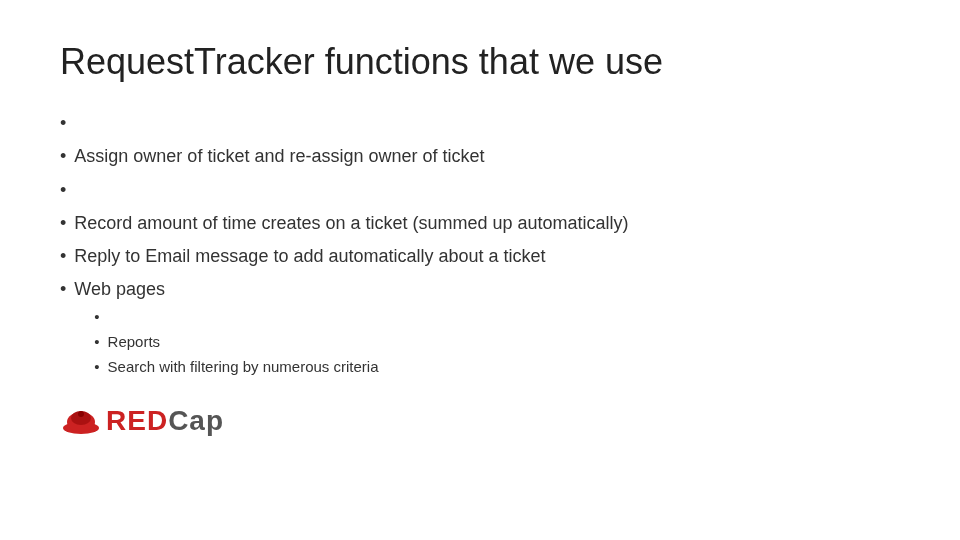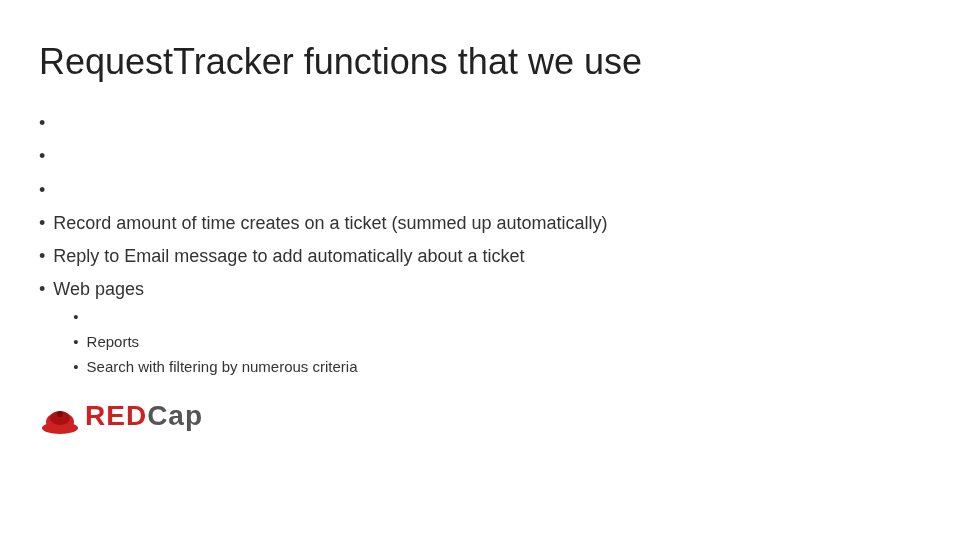--- a/index.html
+++ b/index.html
@@ -12,21 +12,21 @@
       width: 960px;
       height: 540px;
       background: #ffffff;
       font-family: 'Segoe UI', Arial, sans-serif;
       overflow: hidden;
     }
 
     .slide {
       width: 960px;
       height: 472px;
-      padding: 40px 60px 30px 39px;
+      padding: 40px 60px 30px 60px;
       display: flex;
       flex-direction: column;
     }
 
     .title {
       font-size: 36px;
       font-weight: 300;
       color: #222222;
       margin-bottom: 28px;
       line-height: 1.2;
@@ -78,20 +78,21 @@
     }
 
     .logo-area {
       display: flex;
       align-items: center;
       margin-top: 10px;
     }
 
     .redcap-logo {
       display: flex;
+      align-items: center;
       gap: 4px;
     }
 
     .logo-icon {
       width: 42px;
       height: 42px;
     }
 
     .logo-text {
       font-size: 28px;
@@ -112,20 +113,21 @@
 
 <div class="slide">
   <h1 class="title">RequestTracker functions that we use</h1>
 
   <ul class="bullet-list">
     <li>
       <span class="bullet-dot">•</span>
     </li>
     <li>
       <span class="bullet-dot">•</span>
+      <span>Assign owner of ticket and re-assign owner of ticket</span>
     </li>
     <li>
       <span class="bullet-dot">•</span>
     </li>
     <li>
       <span class="bullet-dot">•</span>
       <span>Record amount of time creates on a ticket (summed up automatically)</span>
     </li>
     <li>
       <span class="bullet-dot">•</span>

